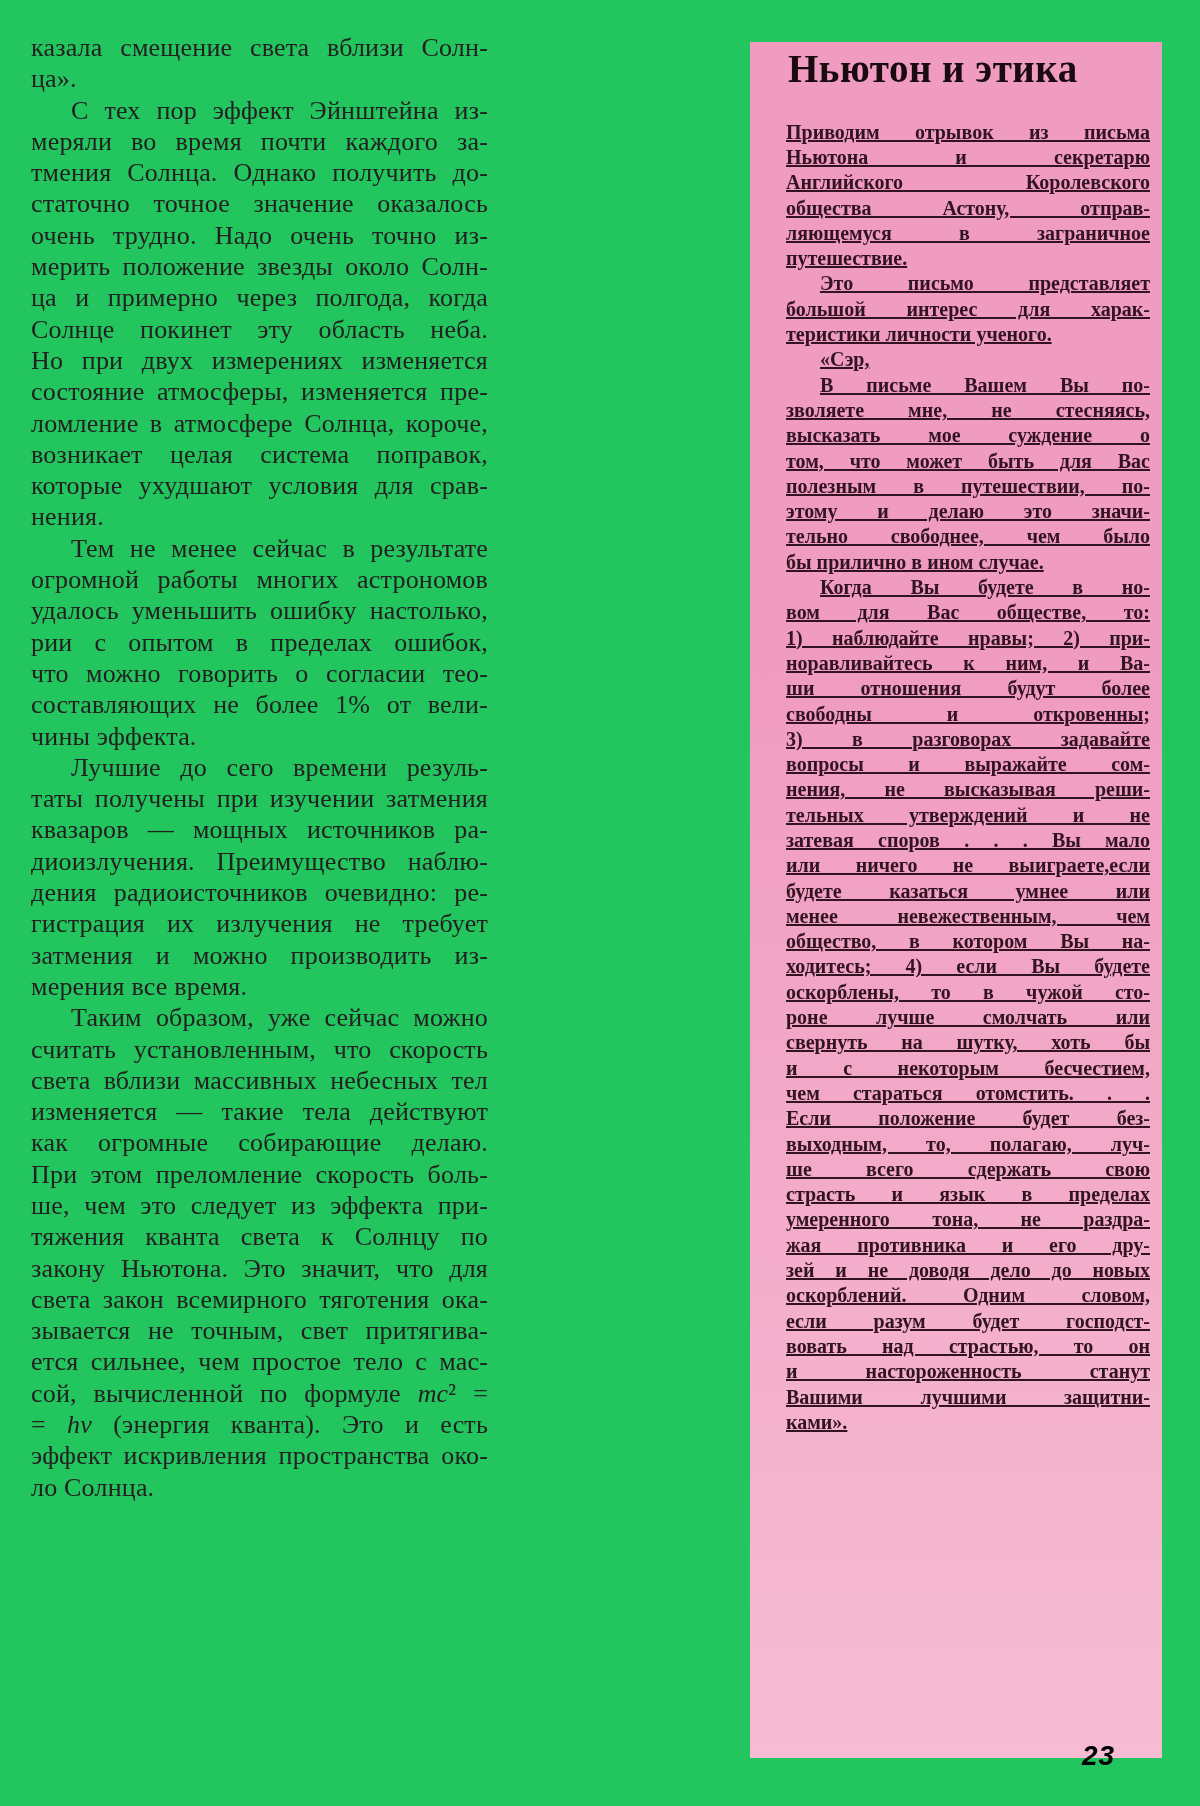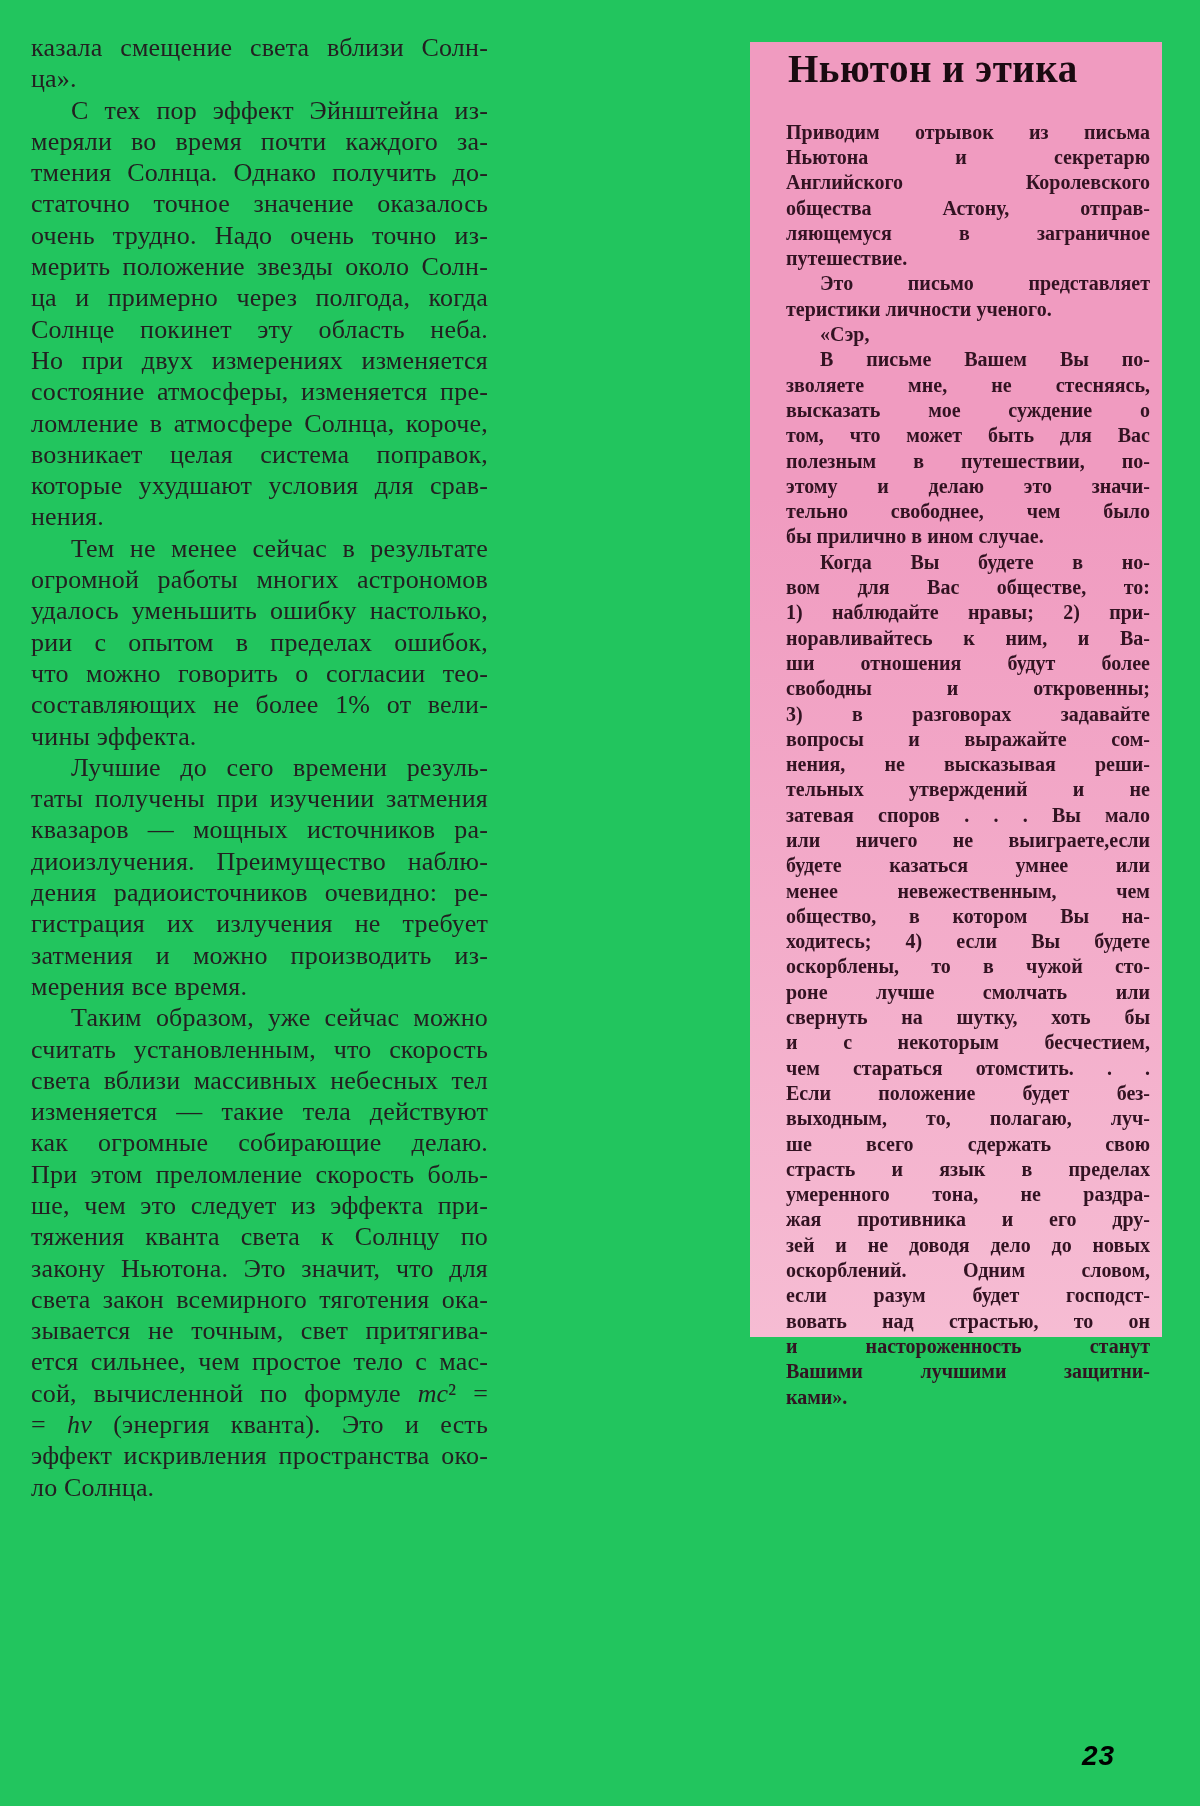--- a/index.html
+++ b/index.html
@@ -18,21 +18,21 @@
   }
   .line{
     text-align:justify;
     text-align-last:justify;
     white-space:normal;
   }
   .line.pend{text-align-last:left;}
   .main-col .line.ind{text-indent:40px;}
   
   .sidebar{
-    position:absolute;left:750px;top:42px;width:412px;height:1295px;
+    position:absolute;left:750px;top:42px;width:412px;height:1716px;
     box-sizing:border-box;
   }
   .sidebar-title{
     margin:0;padding:5px 0 0 38px;
     font-size:39px;line-height:1.12;
     font-weight:bold;
     letter-spacing:0.5px;
   }
   .sidebar-text{
     margin-top:29px;
@@ -101,28 +101,29 @@
       <div class="line">зывается не точным, свет притягива-</div>
       <div class="line">ется сильнее, чем простое тело с мас-</div>
       <div class="line">сой, вычисленной по формуле <i>mc</i>² =</div>
       <div class="line">= <i>hν</i> (энергия кванта). Это и есть</div>
       <div class="line">эффект искривления пространства око-</div>
       <div class="line pend">ло Солнца.</div>
     </div>
 
   <div class="sidebar" id="sidebar-box" style="background: linear-gradient(rgb(240, 155, 192) 0%, rgb(240, 155, 192) 35%, rgb(246, 188, 211) 100%);">
     <h2 class="sidebar-title" style="color: rgb(26, 11, 17);">Ньютон и этика</h2>
-    <div class="sidebar-text" id="sidebar-col" style="color: rgb(50, 19, 34);">
+    <div class="sidebar-text" id="sidebar-col" style="color: rgb(50, 19, 34); text-decoration: underline;">
         <div class="line">Приводим отрывок из письма</div>
         <div class="line">Ньютона и секретарю</div>
         <div class="line">Английского Королевского</div>
         <div class="line">общества Астону, отправ-</div>
         <div class="line">ляющемуся в заграничное</div>
         <div class="line pend">путешествие.</div>
         <div class="line ind">Это письмо представляет</div>
+        <div class="line">большой интерес для харак-</div>
         <div class="line pend">теристики личности ученого.</div>
         <div class="line pend ind">«Сэр,</div>
         <div class="line ind">В письме Вашем Вы по-</div>
         <div class="line">зволяете мне, не стесняясь,</div>
         <div class="line">высказать мое суждение о</div>
         <div class="line">том, что может быть для Вас</div>
         <div class="line">полезным в путешествии, по-</div>
         <div class="line">этому и делаю это значи-</div>
         <div class="line">тельно свободнее, чем было</div>
         <div class="line pend">бы прилично в ином случае.</div>

